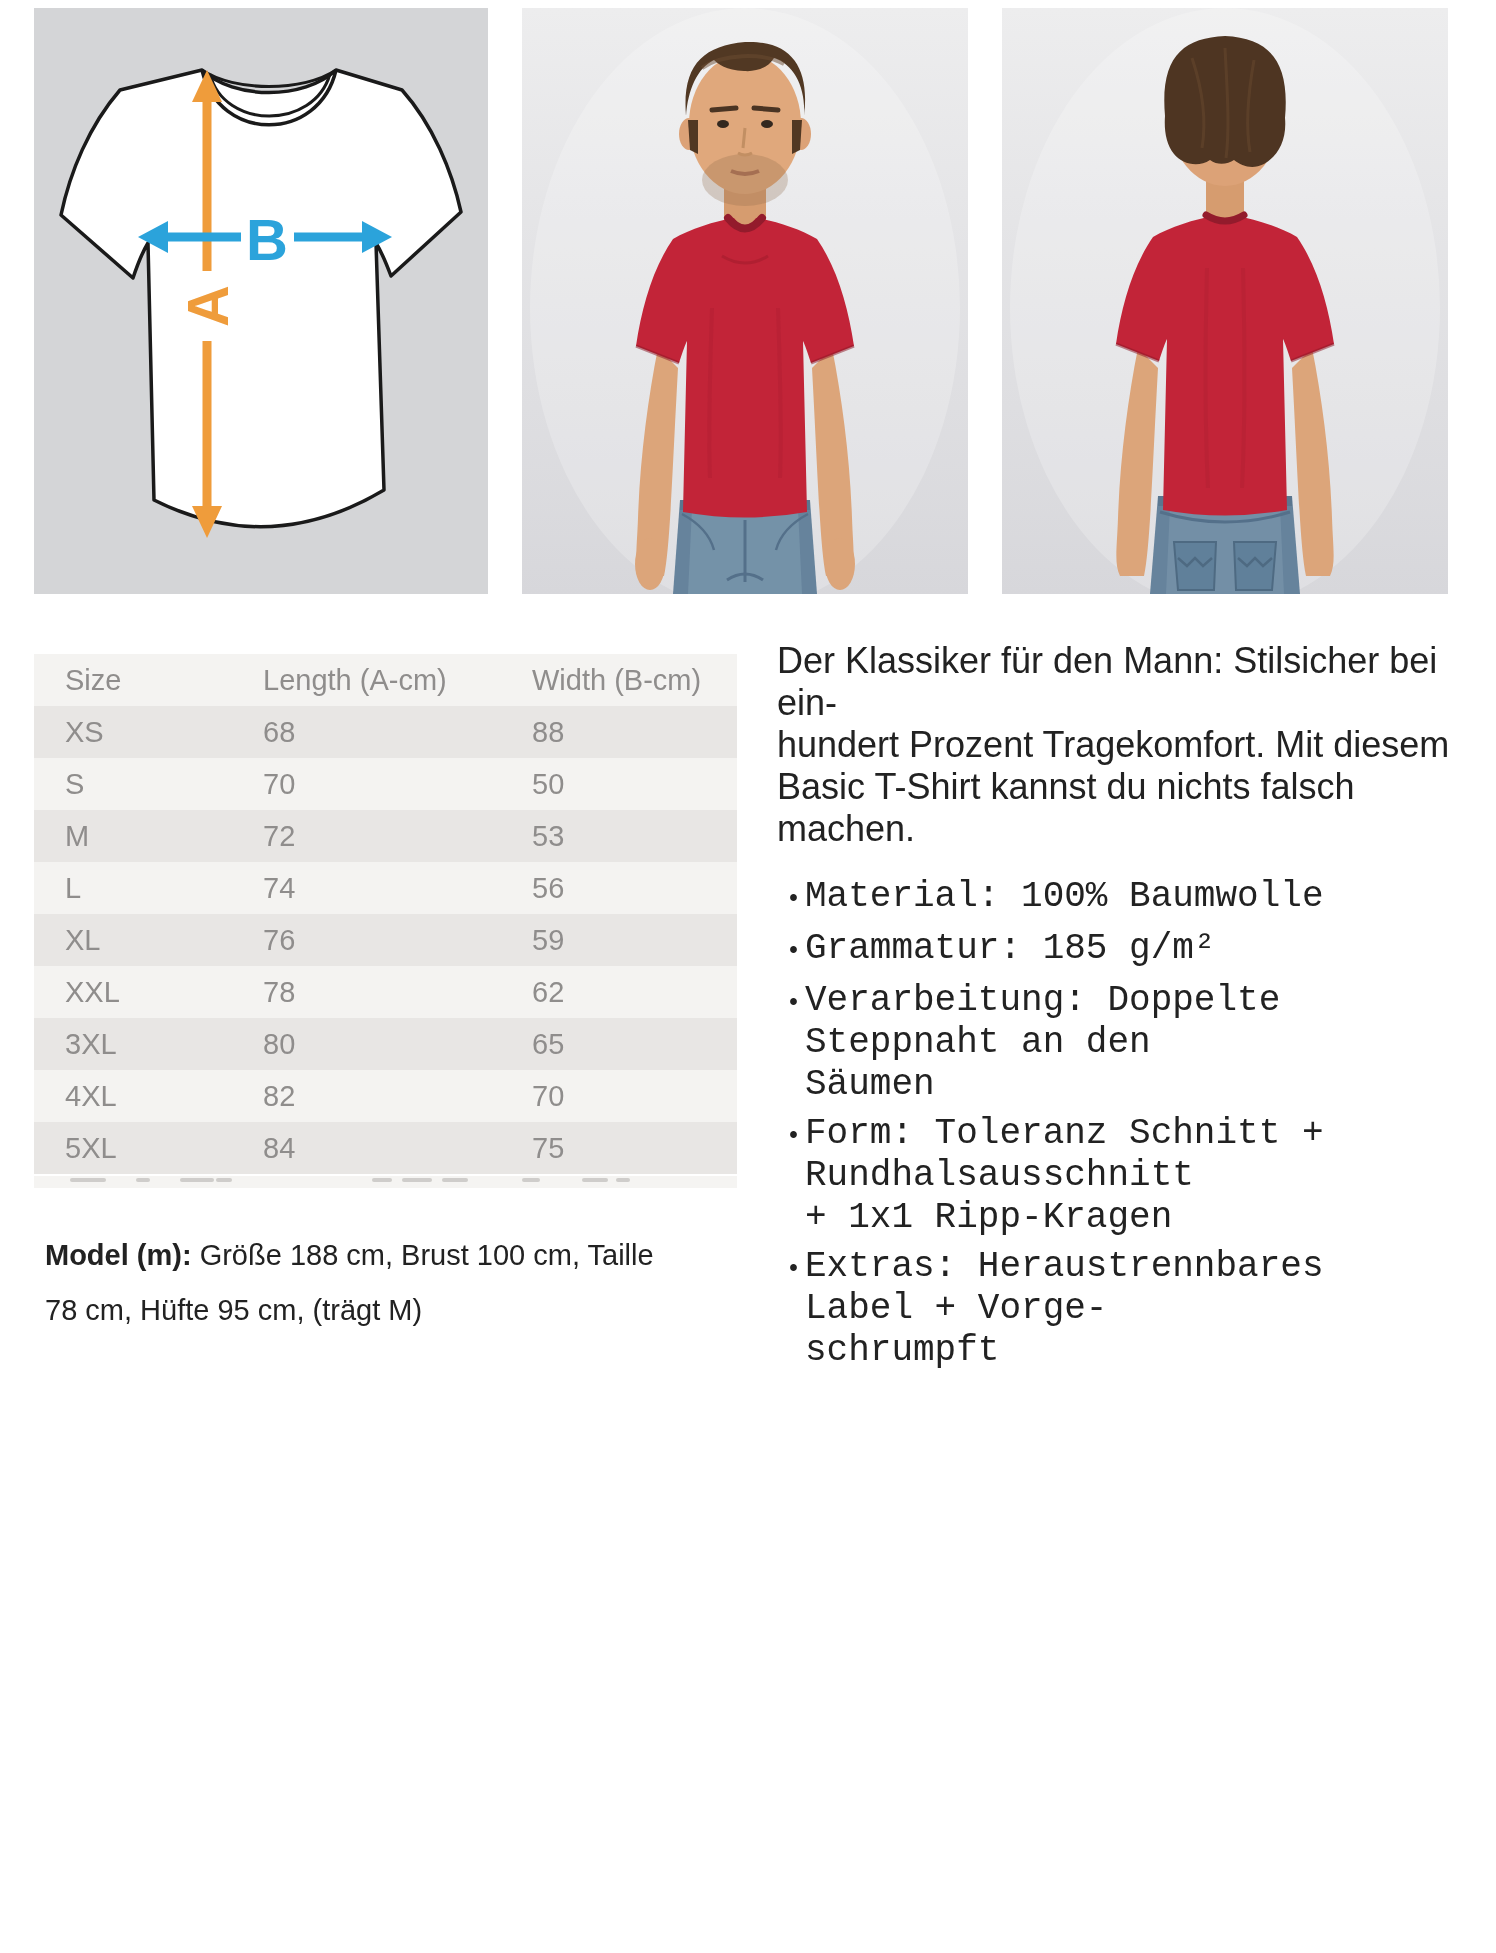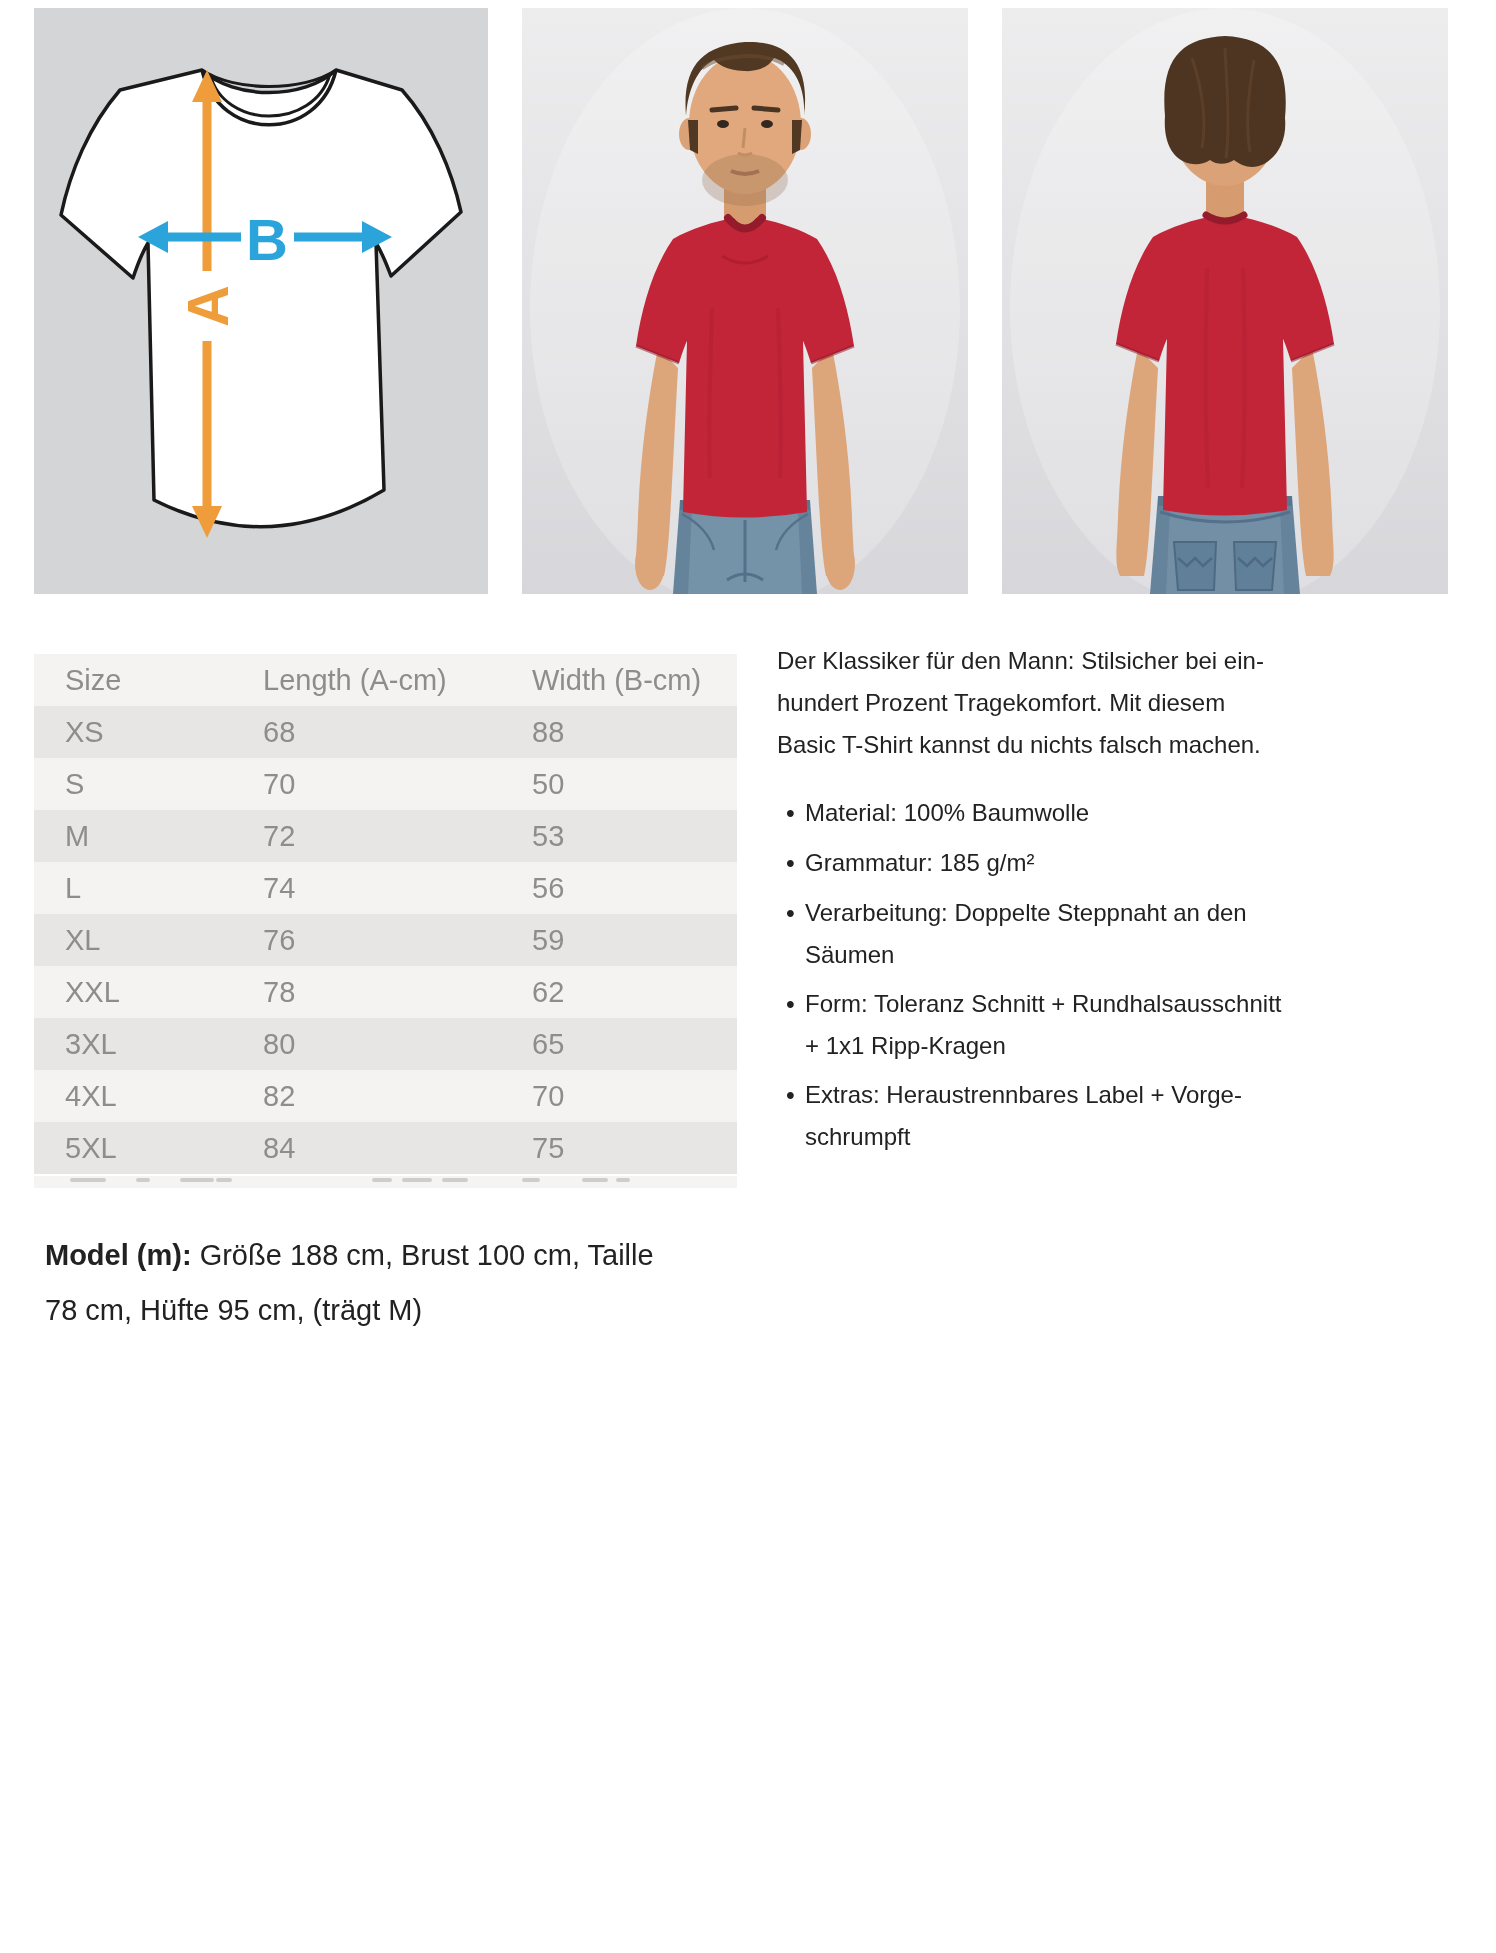--- a/index.html
+++ b/index.html
@@ -23,23 +23,23 @@
   th{font-weight:normal;text-align:left;}
   th,td{padding:0;height:52px;line-height:52px;overflow:hidden;white-space:nowrap;}
   .c1{padding-left:31px;}
   thead tr{background:#f4f3f1;}
   tbody tr:nth-child(odd){background:#e8e6e4;}
   tbody tr:nth-child(even){background:#f4f3f1;}
   .clipped-row{position:relative;width:703px;height:12px;background:#f5f4f2;overflow:hidden;margin-top:2px;}
   .clipped-row i{position:absolute;top:2px;height:4px;background:#a9a6a3;opacity:.5;border-radius:2px;}
 
   
-  .desc{position:absolute;left:777px;top:640px;width:675px;font-size:24px;line-height:42px;color:#222;}
+  .desc{position:absolute;left:777px;top:640px;width:675px;font-size:36px;line-height:42px;color:#222;}
   .desc .intro{white-space:pre-line;margin:0;}
-  .desc ul{list-style:none;margin:26px 0 0 0;padding:0;}
+  .desc ul{list-style:none;margin:26px 0 0 0;padding:0;font-family:Liberation Mono, monospace;}
   .desc li{display:flex;margin-bottom:7px;}
   .dot{flex:0 0 28px;padding-left:9px;box-sizing:border-box;}
   .dot::before{content:"\2022";font-size:25px;}
   .btext{white-space:pre-line;flex:1;}
 
   
   .notes{position:absolute;left:45px;top:1228px;width:750px;font-size:29px;line-height:55px;color:#222;}
   .notes .preline{white-space:pre-line;}
   .notes b{font-weight:bold;}
 </style>

